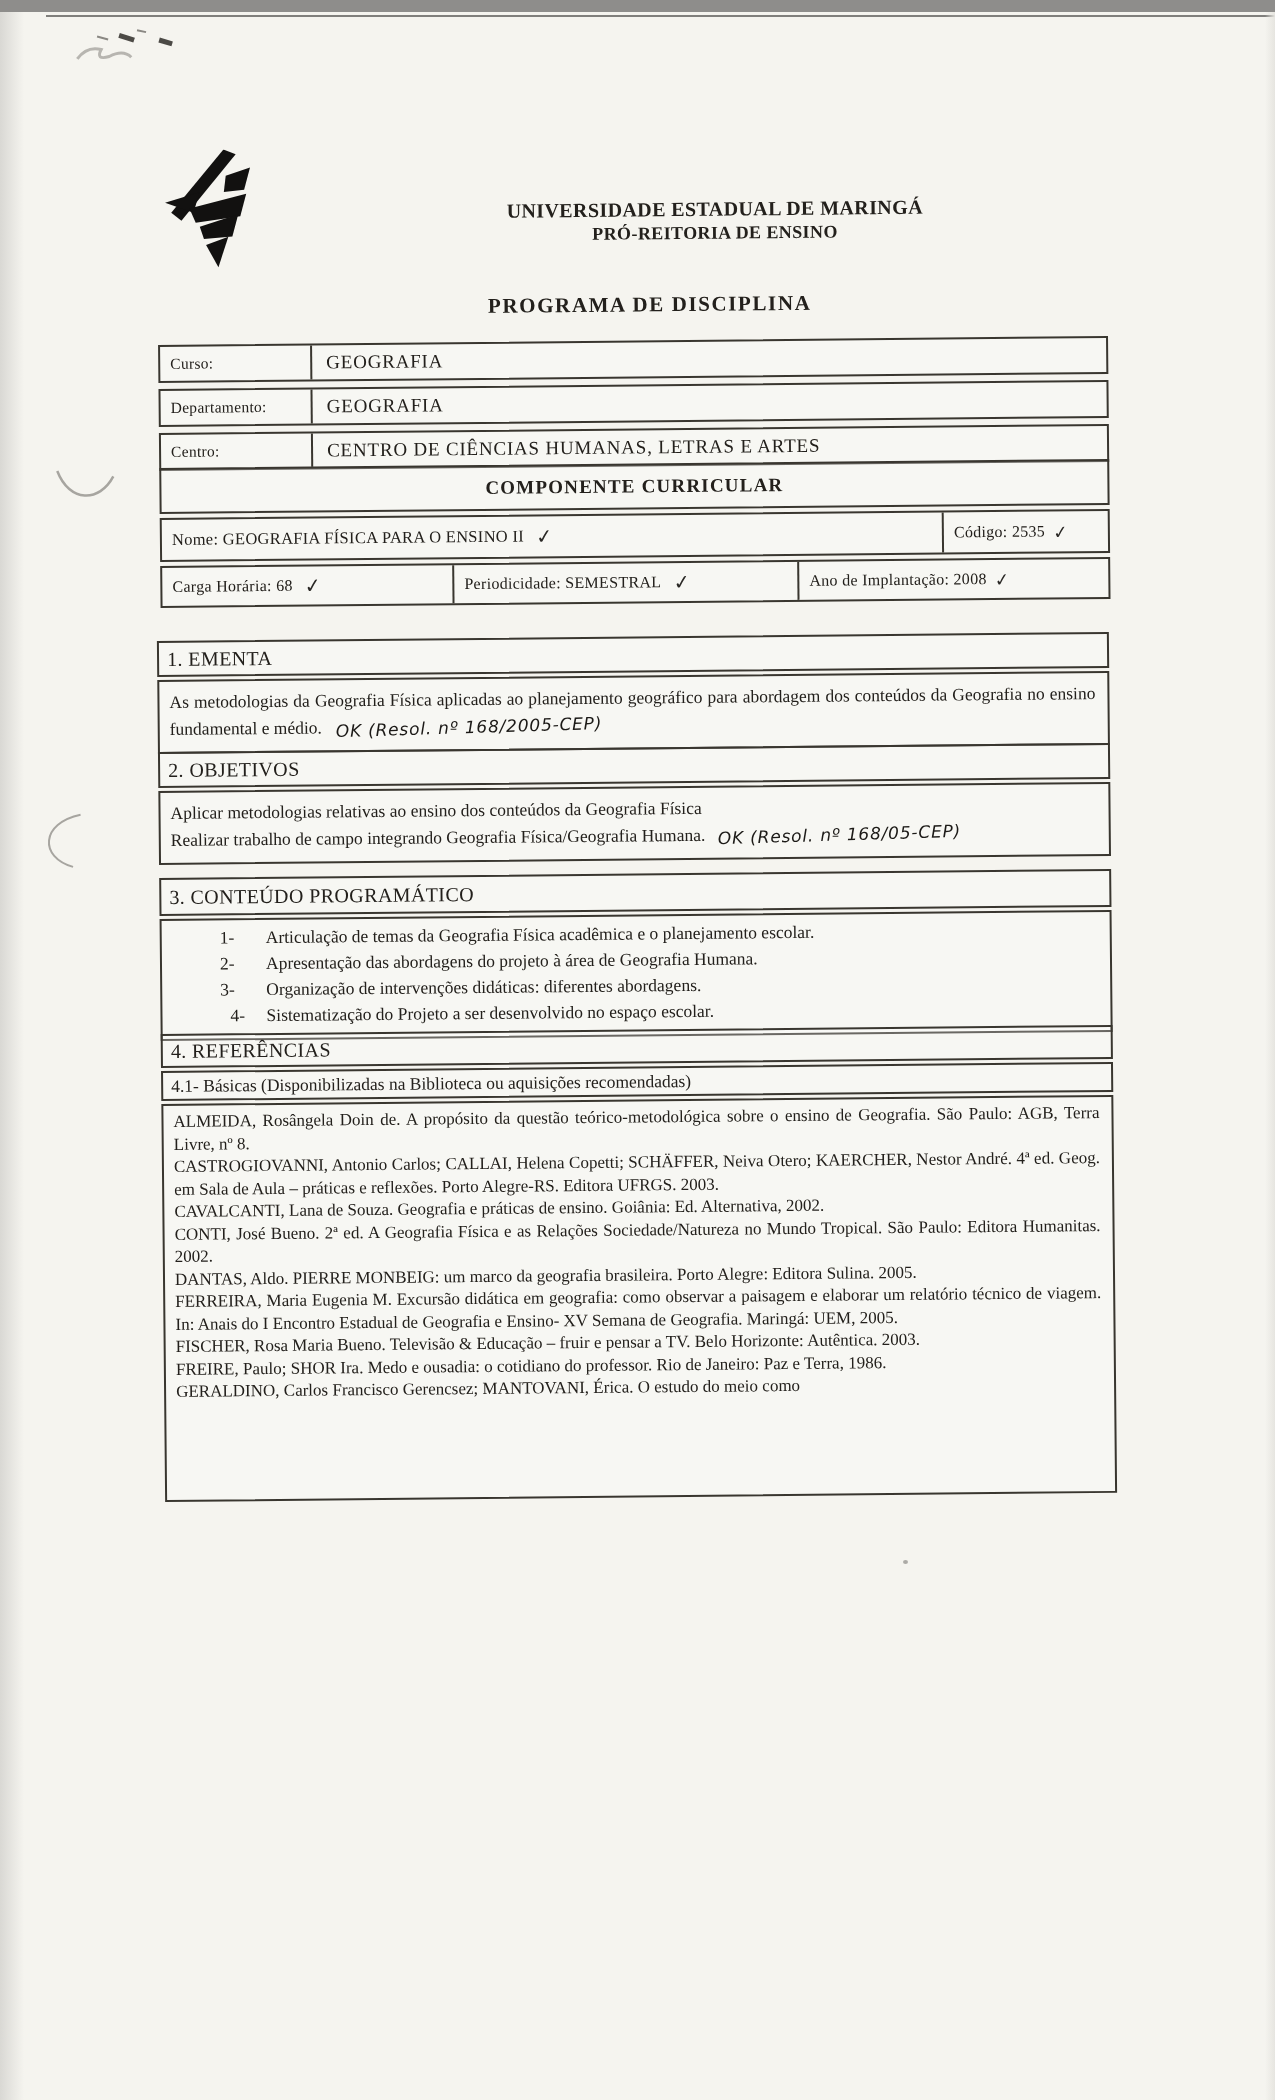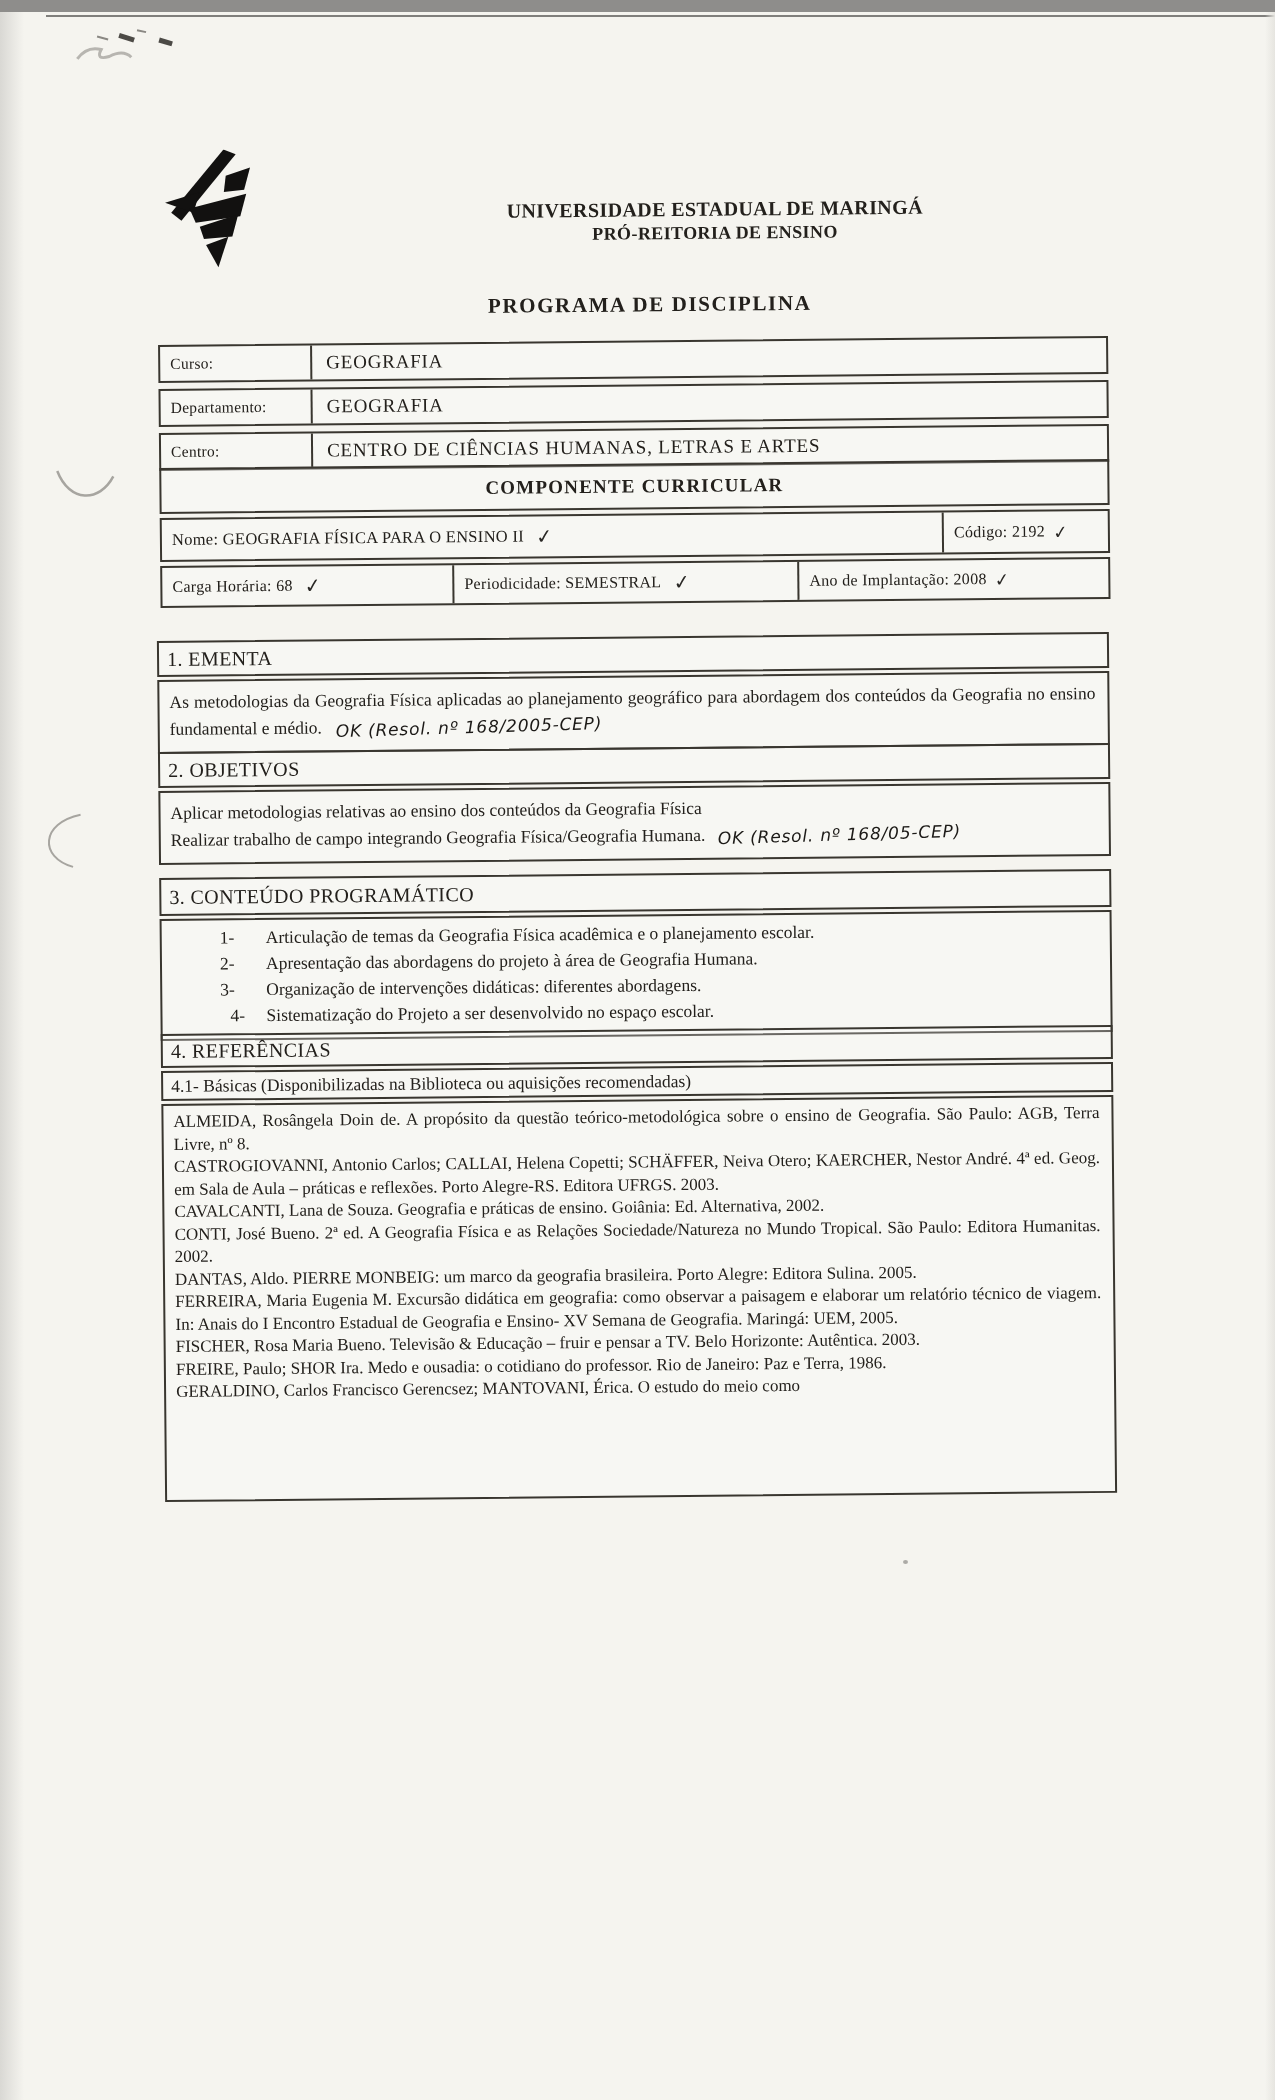--- a/index.html
+++ b/index.html
@@ -122,21 +122,21 @@
 
   <div class="box cc-title">COMPONENTE CURRICULAR</div>
 
   <div class="box cc-row" style="left:158px;top:518px;width:950px;height:44px;">
     <div class="cell" style="flex:1;">
       <span>Nome: GEOGRAFIA FÍSICA PARA O ENSINO II</span>
       <span class="check">✓</span>
     </div>
     <div class="vline"></div>
     <div class="cell" style="width:164px;font-size:16px;">
-      <span>Código: 2192</span>
+      <span>Código: 2535</span>
       <span class="check check-sm">✓</span>
     </div>
   </div>
 
   <div class="box cc-row" style="left:158px;top:566px;width:950px;height:42px;">
     <div class="cell" style="width:290px;font-size:16px;">
       <span>Carga Horária: 68</span>
       <span class="check">✓</span>
     </div>
     <div class="vline"></div>

